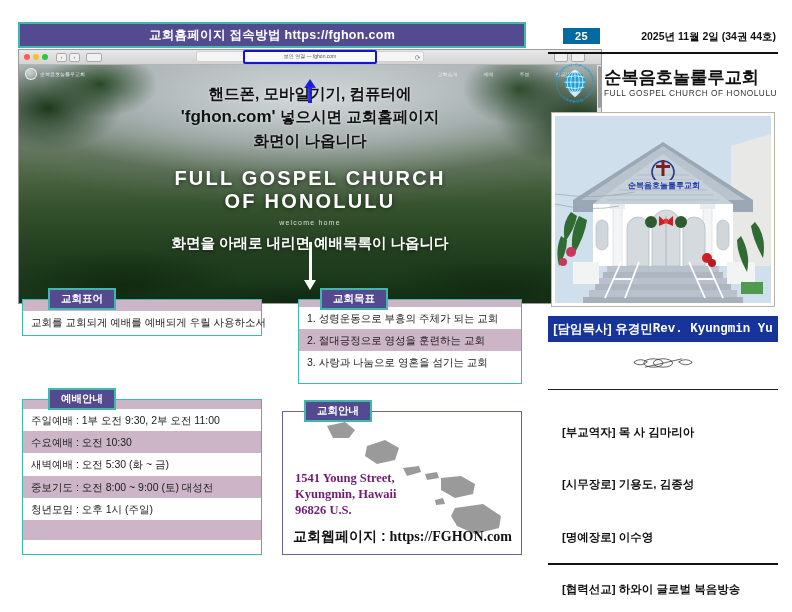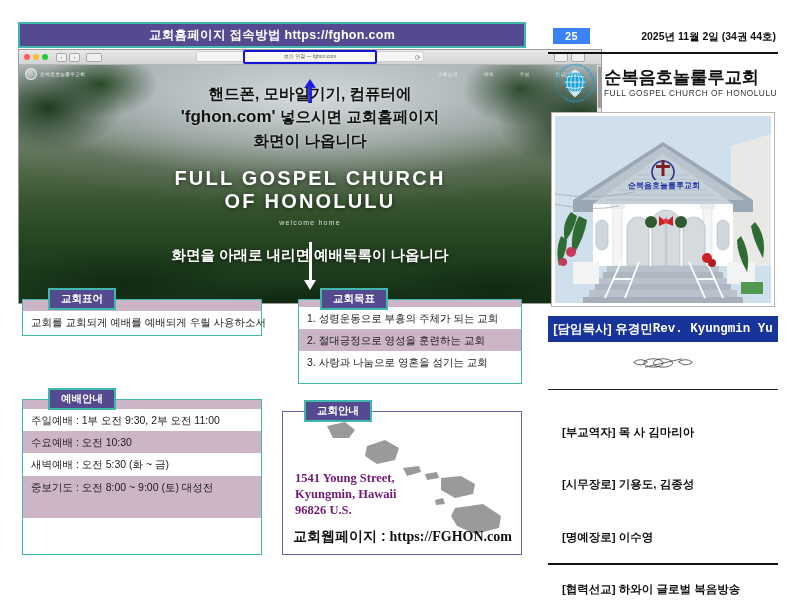--- a/index.html
+++ b/index.html
@@ -181,21 +181,21 @@
     font-size: 7px;
     letter-spacing: 1.2px;
     margin-top: 5px;
   }
   .hero-sub {
     position: relative;
     text-align: center;
     color: #ffffff;
     font-size: 14.5px;
     font-weight: bold;
-    margin-top: 20px;
+    margin-top: 8px;
     text-shadow: 0 1px 4px rgba(0,0,0,0.6);
     white-space: nowrap;
   }
   .arrow-up {
     position: absolute; left: 50%; top: 16px;
     transform: translateX(-50%);
     width: 0; height: 0;
   }
   .arrow-up .shaft {
     position: absolute; left: -2px; top: 5px; width: 4px; height: 17px;
@@ -301,22 +301,22 @@
   
   #right-col {
     position: absolute;
     left: 548px; top: 28px;
     width: 230px; height: 545px;
   }
   .pg-head {
     position: relative; height: 20px;
   }
   .pg-num {
-    position: absolute; left: 5px; top: 0;
-    background: #3b82f6; color: #fff;
+    position: absolute; left: 15px; top: 0;
+    background: #0369a1; color: #fff;
     font-size: 11px; font-weight: bold;
     padding: 2px 12px;
     letter-spacing: 0.5px;
   }
   .pg-date {
     position: absolute; right: 2px; top: 2px;
     font-size: 10.5px; font-weight: bold; color: #111;
     white-space: nowrap;
   }
   .hr-thick { height: 0; border-top: 2px solid #111; margin-top: 4px; }
@@ -475,20 +475,21 @@
     </div>
 
     <div class="panel" id="panel-worship">
       <div class="tab">예배안내</div>
       <div class="body">
         <div class="spacer"></div>
         <div class="row plain">주일예배 : 1부 오전 9:30, 2부 오전 11:00</div>
         <div class="row alt">수요예배 : 오전 10:30</div>
         <div class="row plain">새벽예배 : 오전 5:30 (화 ~ 금)</div>
         <div class="row alt">중보기도 : 오전 8:00 ~ 9:00 (토) 대성전</div>
+        <div class="row plain">청년모임 : 오후 1시 (주일)</div>
         <div class="foot"></div>
       </div>
     </div>
 
     <div class="panel purple-border" id="panel-info">
       <div class="tab">교회안내</div>
       <div class="body">
         <svg class="map-svg" width="200" height="120" viewBox="0 0 200 120">
           <g fill="#9a9a9a">
             <path d="M12 10 L30 6 L40 14 L34 22 L18 22 Z"></path>

